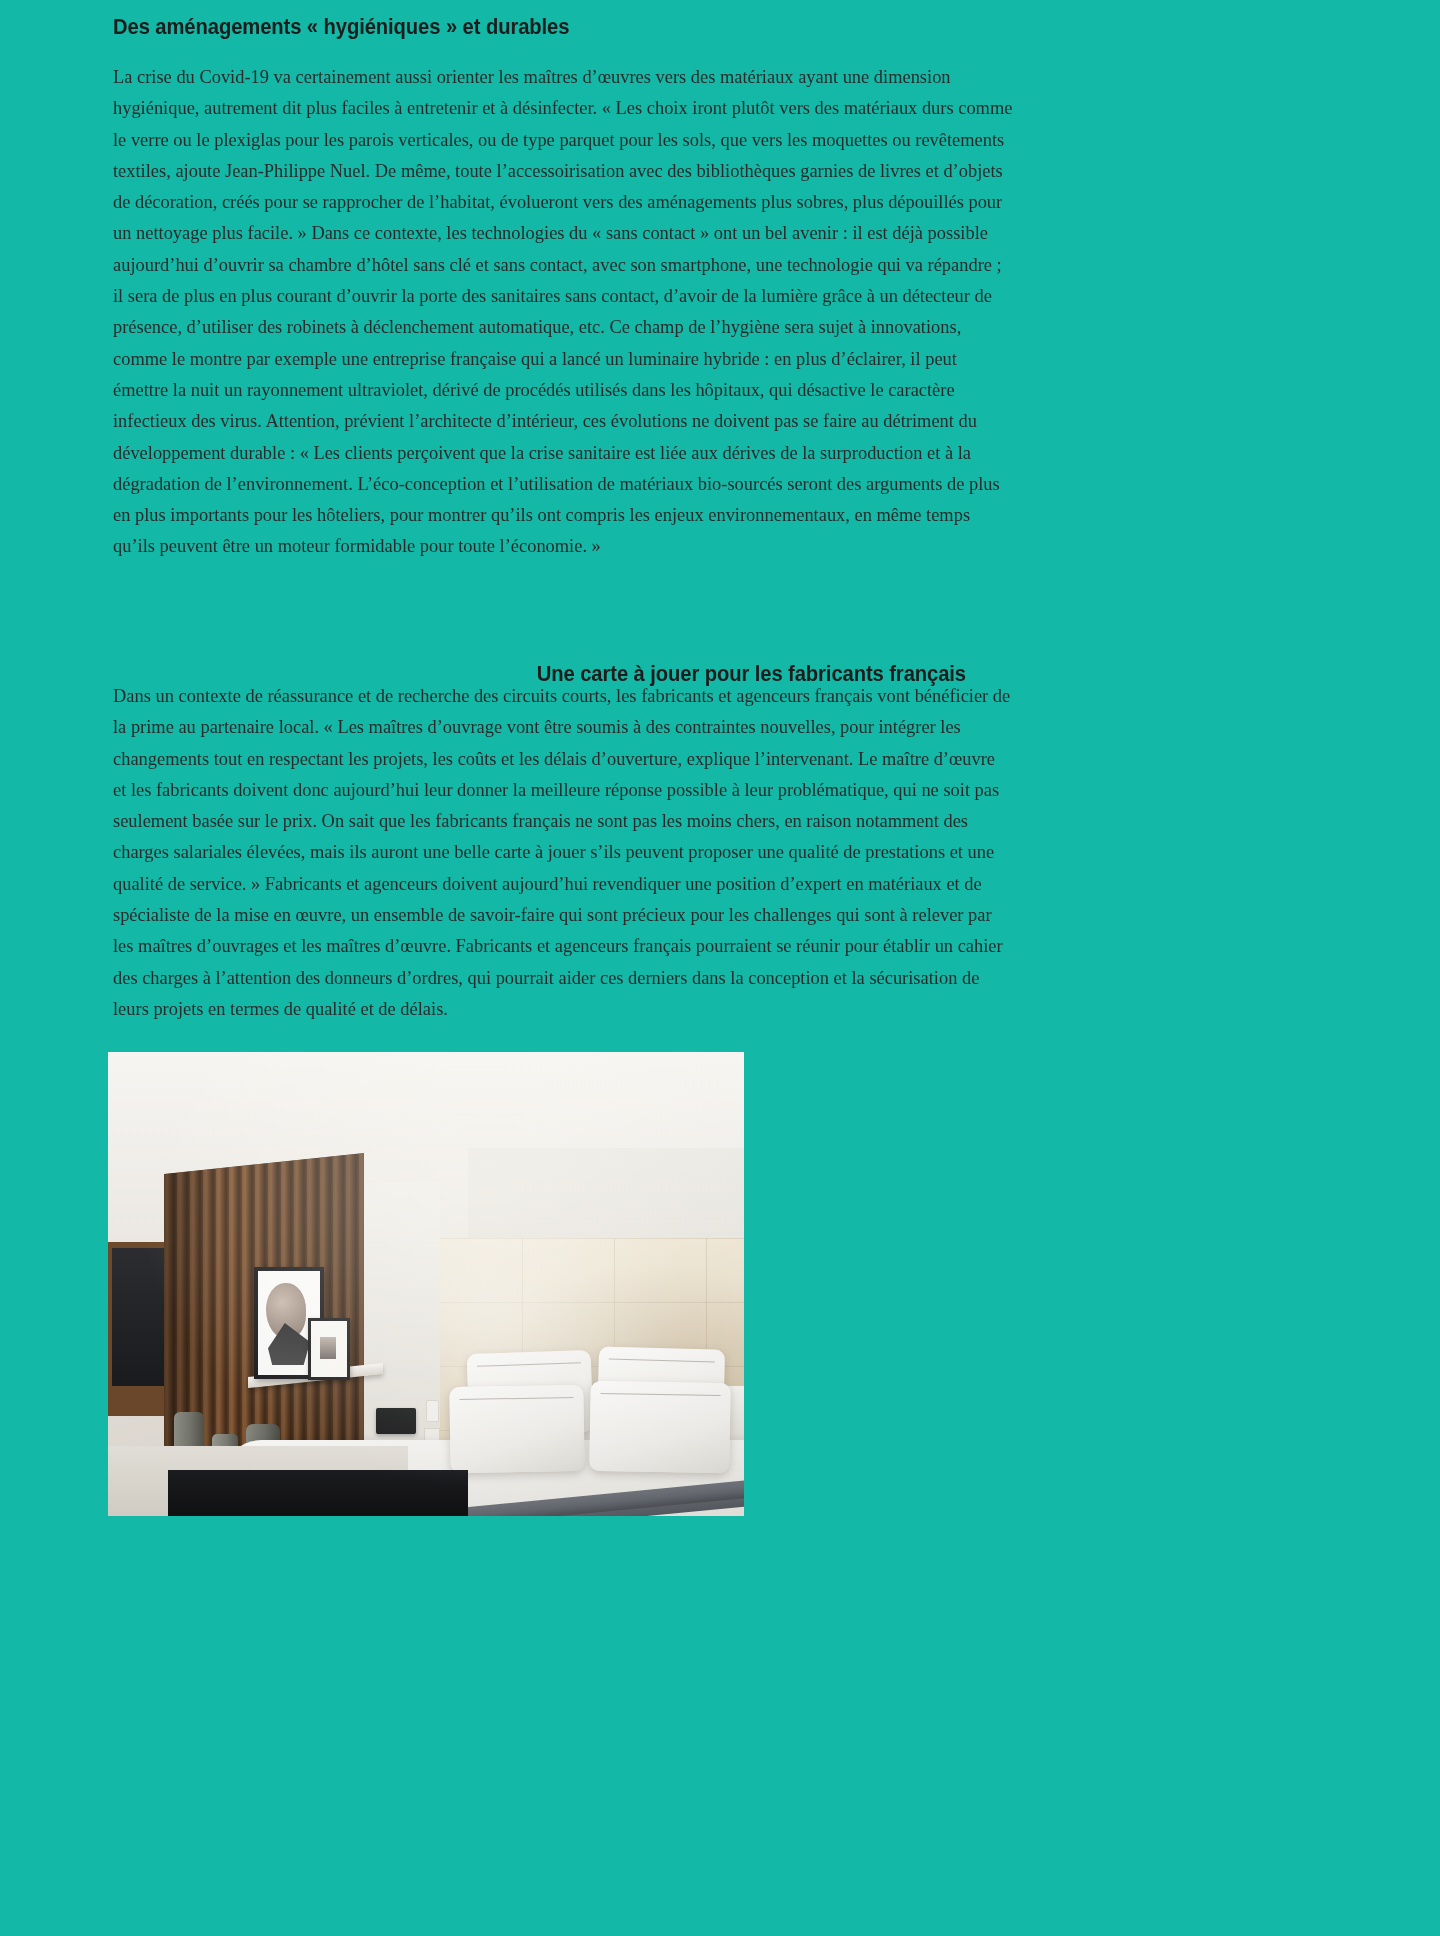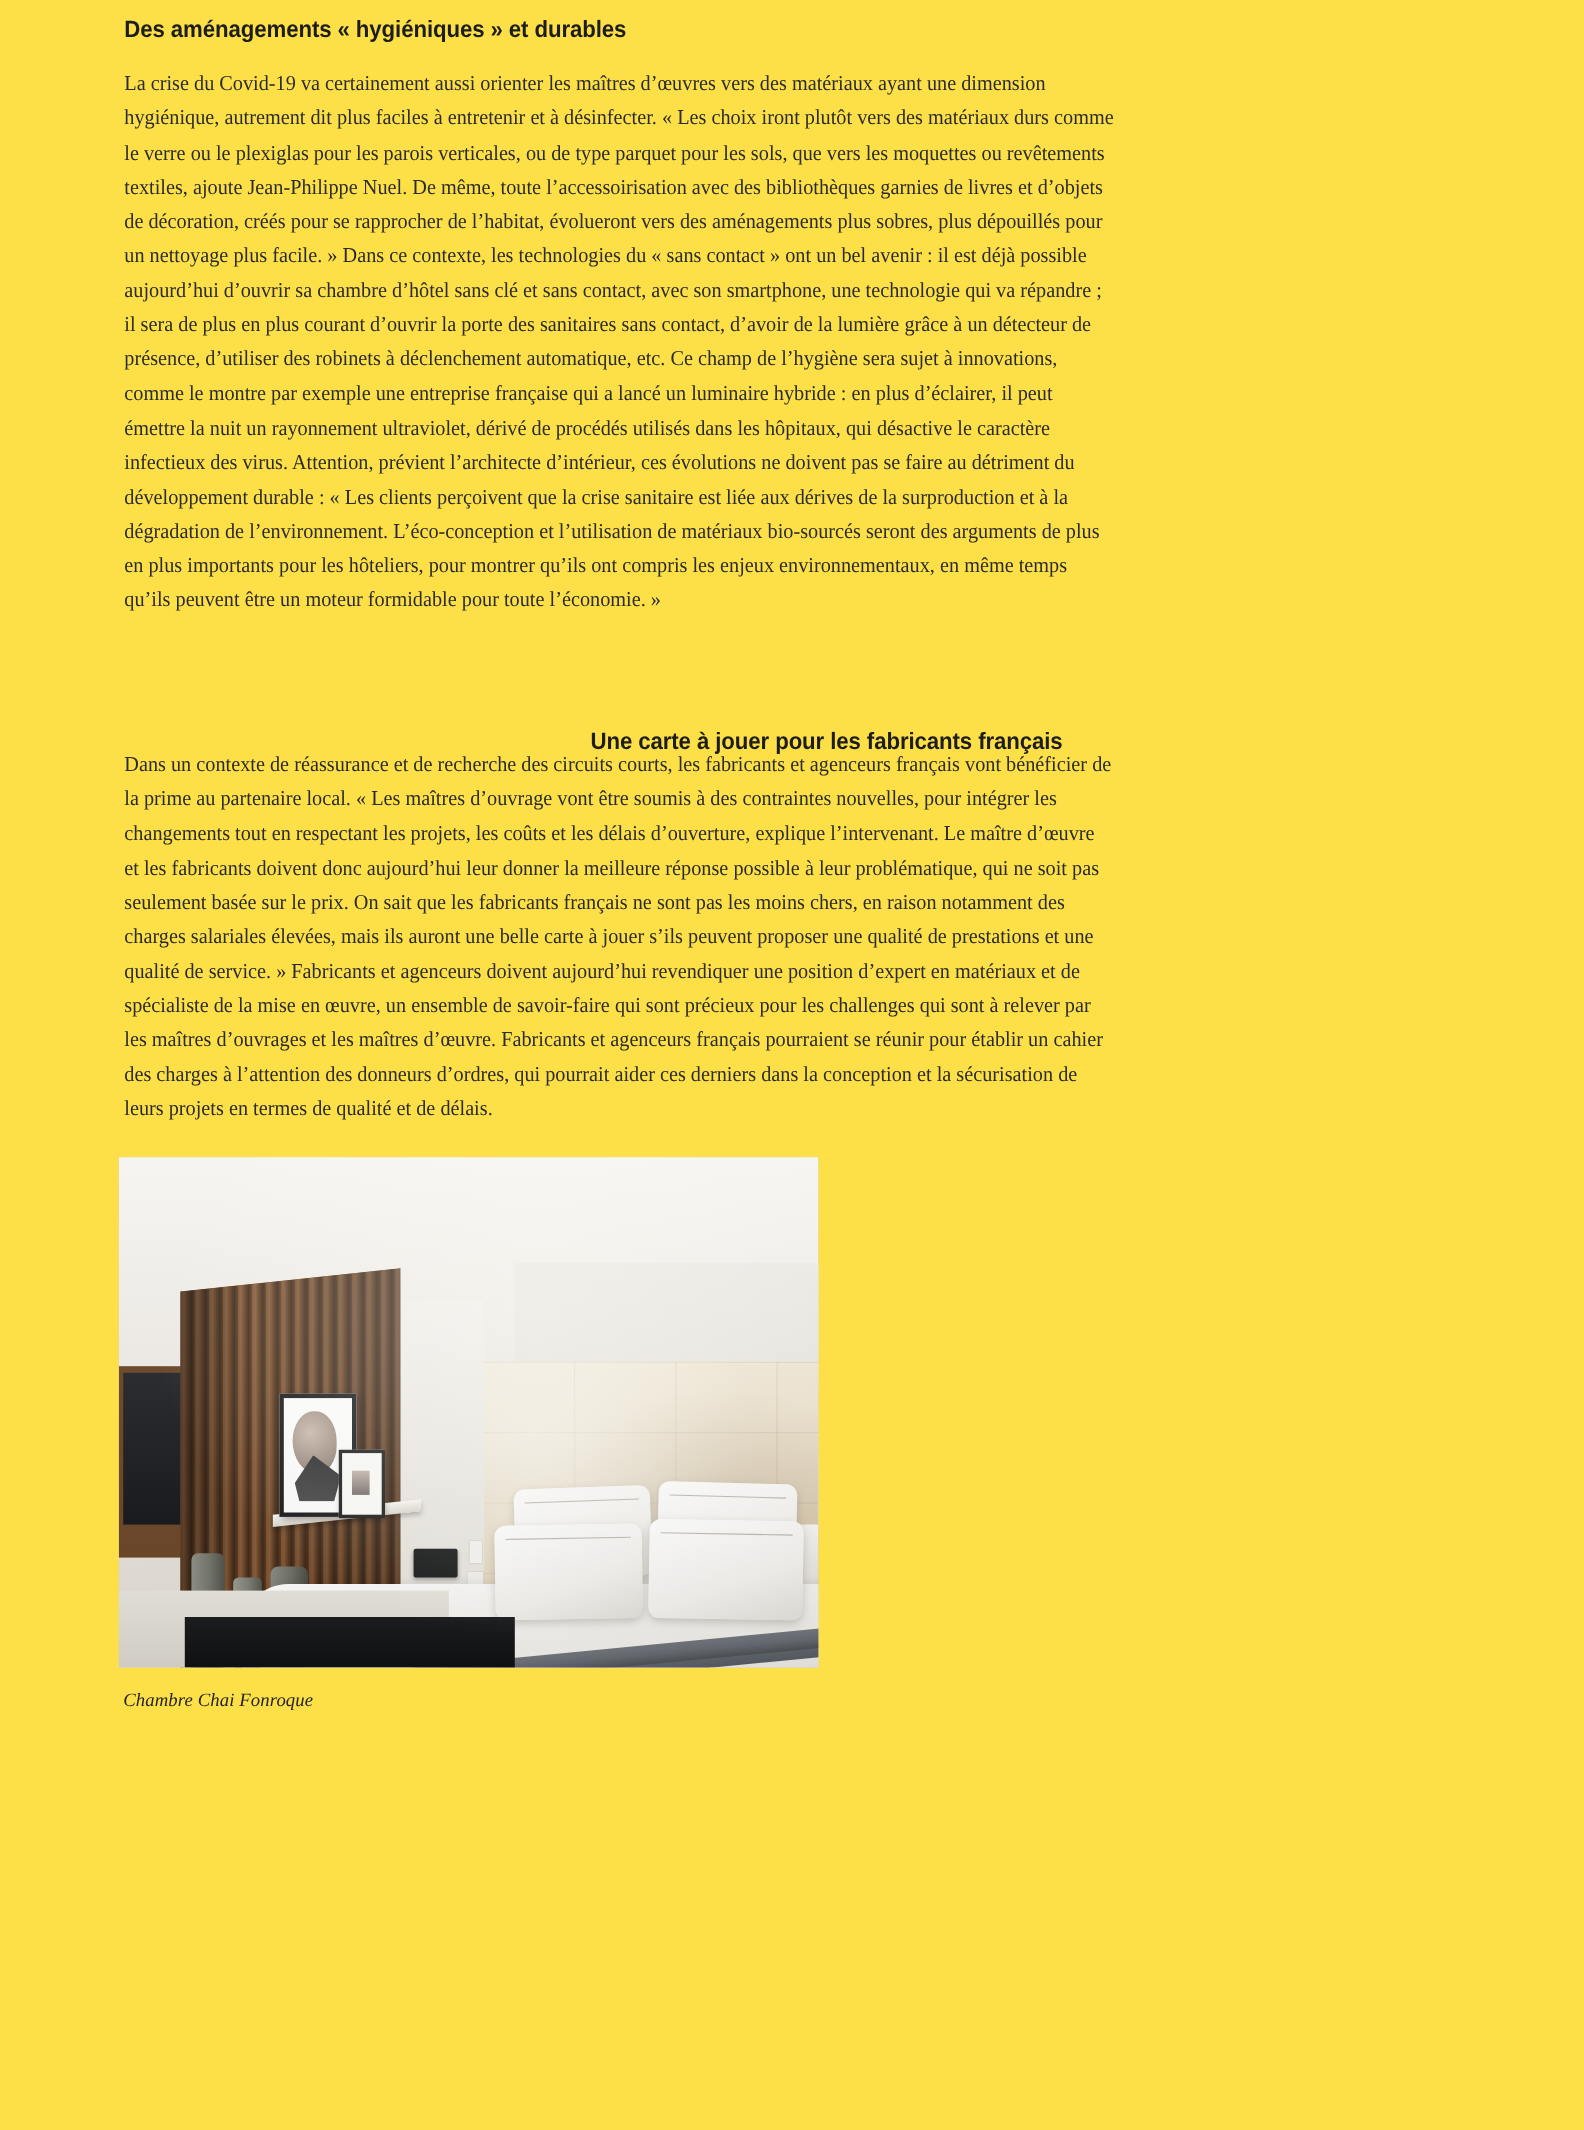--- a/index.html
+++ b/index.html
@@ -14,21 +14,21 @@
     overflow: hidden;
     font-family: "Liberation Serif", serif;
     -webkit-font-smoothing: antialiased;
   }
 
   .page {
     position: absolute;
     left: 0; top: 0;
     width: 1440px;
     height: 1936px;
-    background: #fde047;
+    background: #14b8a6;
   }
 
   
   .section-heading {
     font-family: "Liberation Sans", sans-serif;
     font-weight: 700;
     font-size: 21.5px;
     letter-spacing: -0.1px;
     color: #1d1d1d;
     line-height: 1.3;
@@ -418,16 +418,15 @@
         <div class="throw-fold"></div>
         <div class="throw"></div>
 
         <div class="floor-light"></div>
         <div class="floor-dark"></div>
 
         <div class="photo-grade"></div>
       </div>
     </div>
 
-    <figcaption class="photo-caption">Chambre Chai Fonroque</figcaption>
   </figure>
 
 </div>
 
 </body></html>

